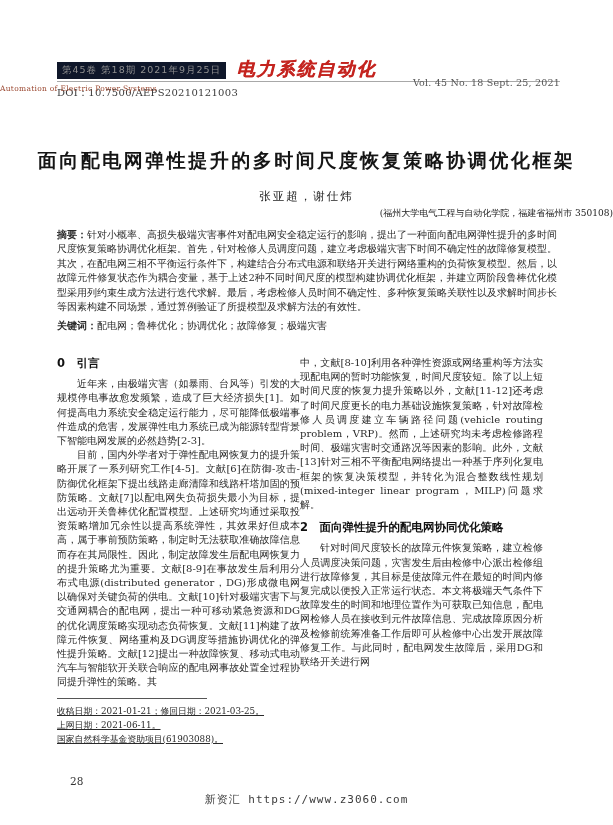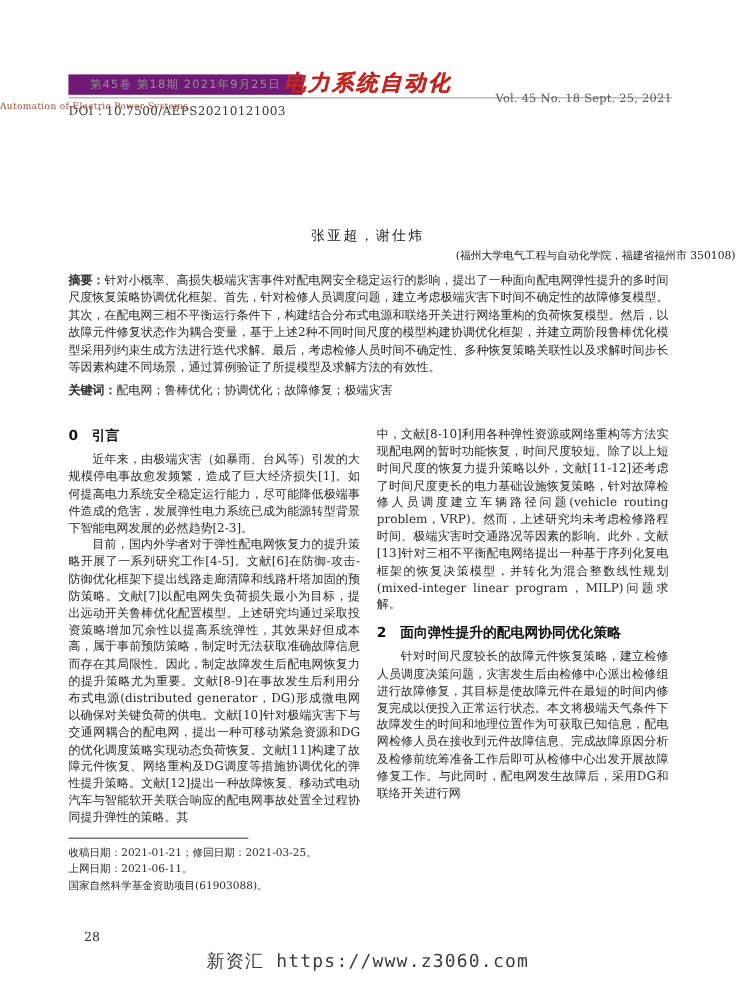--- a/index.html
+++ b/index.html
@@ -3,23 +3,23 @@
 <meta charset="utf-8">
 <style>
   html,body { margin:0; padding:0; background:#ffffff; }
   .page {
     position:relative; width:613px; height:825px; background:#ffffff;
     overflow:hidden; font-family:"DejaVu Serif","Liberation Serif",serif;
     color:#2b2b2b; margin:0 auto;
   }
   
   .issue-badge {
-    position:absolute; left:57px; top:62px; background:#701a75; color:#8f8f8f;
+    position:absolute; left:57px; top:62px; background:#0f172a; color:#8f8f8f;
     font-family:"DejaVu Sans","Liberation Sans",sans-serif;
-    font-size:9.5px; padding:2px 18px; letter-spacing:1px; white-space:nowrap;
+    font-size:9.5px; padding:2px 5px; letter-spacing:1px; white-space:nowrap;
   }
   .doi-line {
     position:absolute; left:57px; top:86px; font-size:10px; color:#3a3a3a;
     letter-spacing:0.3px;
   }
   .header-rule {
     position:absolute; left:57px; right:53px; top:81px; height:0;
     border-top:1px solid #a8a8a8;
   }
   .journal-cn {
@@ -58,62 +58,64 @@
   }
   .abstract-block p { margin:0; }
   .bold-label {
     font-weight:bold;
     font-family:"DejaVu Sans","Liberation Sans",sans-serif;
   }
   .keywords-line { margin-top:5px !important; }
   
   .columns {
     position:absolute; left:57px; width:500px; top:356px;
-    display:flex; gap:14px;
+    display:flex; gap:0;
   }
   .col {
     width:243px; font-size:10px; line-height:14.2px; text-align:justify;
   }
   .col p { margin:0; text-indent:2em; }
   .col p.no-indent { text-indent:0; }
   .sec-heading {
     font-family:"DejaVu Sans","Liberation Sans",sans-serif;
     font-weight:bold; font-size:11.5px; color:#111111;
     margin:0 0 7px 0; text-align:left;
   }
   .sec-heading.mid { margin:8px 0 7px 0; }
   
   .footnote {
     margin-top:8px; font-size:8.8px; line-height:14px; color:#2a2a2a;
     text-align:left;
+    text-decoration:underline;
   }
   .footnote-rule { width:150px; border-top:1px solid #555555; margin:0 0 5px 0; }
   .footnote div { white-space:nowrap; }
   
   .page-number {
     position:absolute; left:70px; top:775px; font-size:10.5px; color:#333333;
   }
   .watermark {
     position:absolute; left:0; right:0; top:792px; text-align:center;
     font-family:"DejaVu Sans Mono","Liberation Mono",monospace;
-    font-size:15px; color:#3c3c3c; letter-spacing:1px;
+    font-size:11px; color:#3c3c3c; letter-spacing:1px;
   }
 </style>
 </head>
 <body>
 
 <div class="page">
 
   <div class="header-rule"></div>
   <div class="issue-badge">第45卷 第18期 2021年9月25日</div>
   <div class="doi-line">DOI：10.7500/AEPS20210121003</div>
   <div class="journal-cn">电力系统自动化</div>
   <div class="journal-en">Automation of Electric Power Systems</div>
   <div class="issue-en">Vol. 45 No. 18 Sept. 25, 2021</div>
 
+  <div class="article-title">面向配电网弹性提升的多时间尺度恢复策略协调优化框架</div>
   <div class="authors">张亚超，谢仕炜</div>
   <div class="affiliation">(福州大学电气工程与自动化学院，福建省福州市 350108)</div>
 
   <div class="abstract-block">
     <p><span class="bold-label">摘要：</span><span>针对小概率、高损失极端灾害事件对配电网安全稳定运行的影响，提出了一种面向配电网弹性提升的多时间尺度恢复策略协调优化框架。首先，针对检修人员调度问题，建立考虑极端灾害下时间不确定性的故障修复模型。其次，在配电网三相不平衡运行条件下，构建结合分布式电源和联络开关进行网络重构的负荷恢复模型。然后，以故障元件修复状态作为耦合变量，基于上述2种不同时间尺度的模型构建协调优化框架，并建立两阶段鲁棒优化模型采用列约束生成方法进行迭代求解。最后，考虑检修人员时间不确定性、多种恢复策略关联性以及求解时间步长等因素构建不同场景，通过算例验证了所提模型及求解方法的有效性。</span></p>
     <p class="keywords-line"><span class="bold-label">关键词：</span><span>配电网；鲁棒优化；协调优化；故障修复；极端灾害</span></p>
   </div>
 
   <div class="columns">
     <div class="col">

